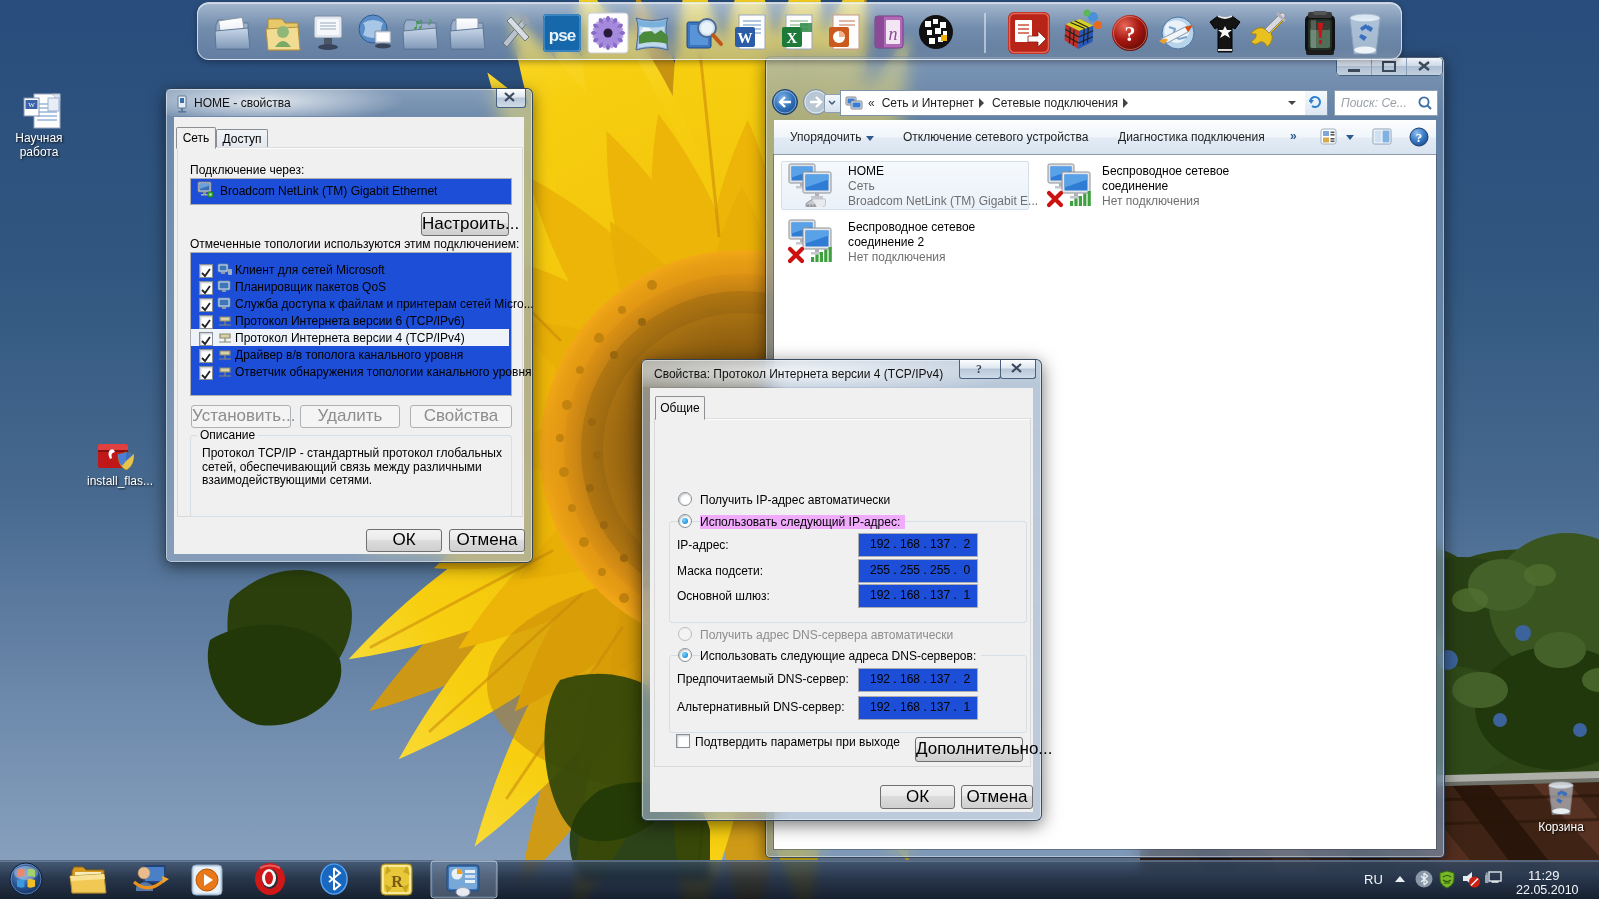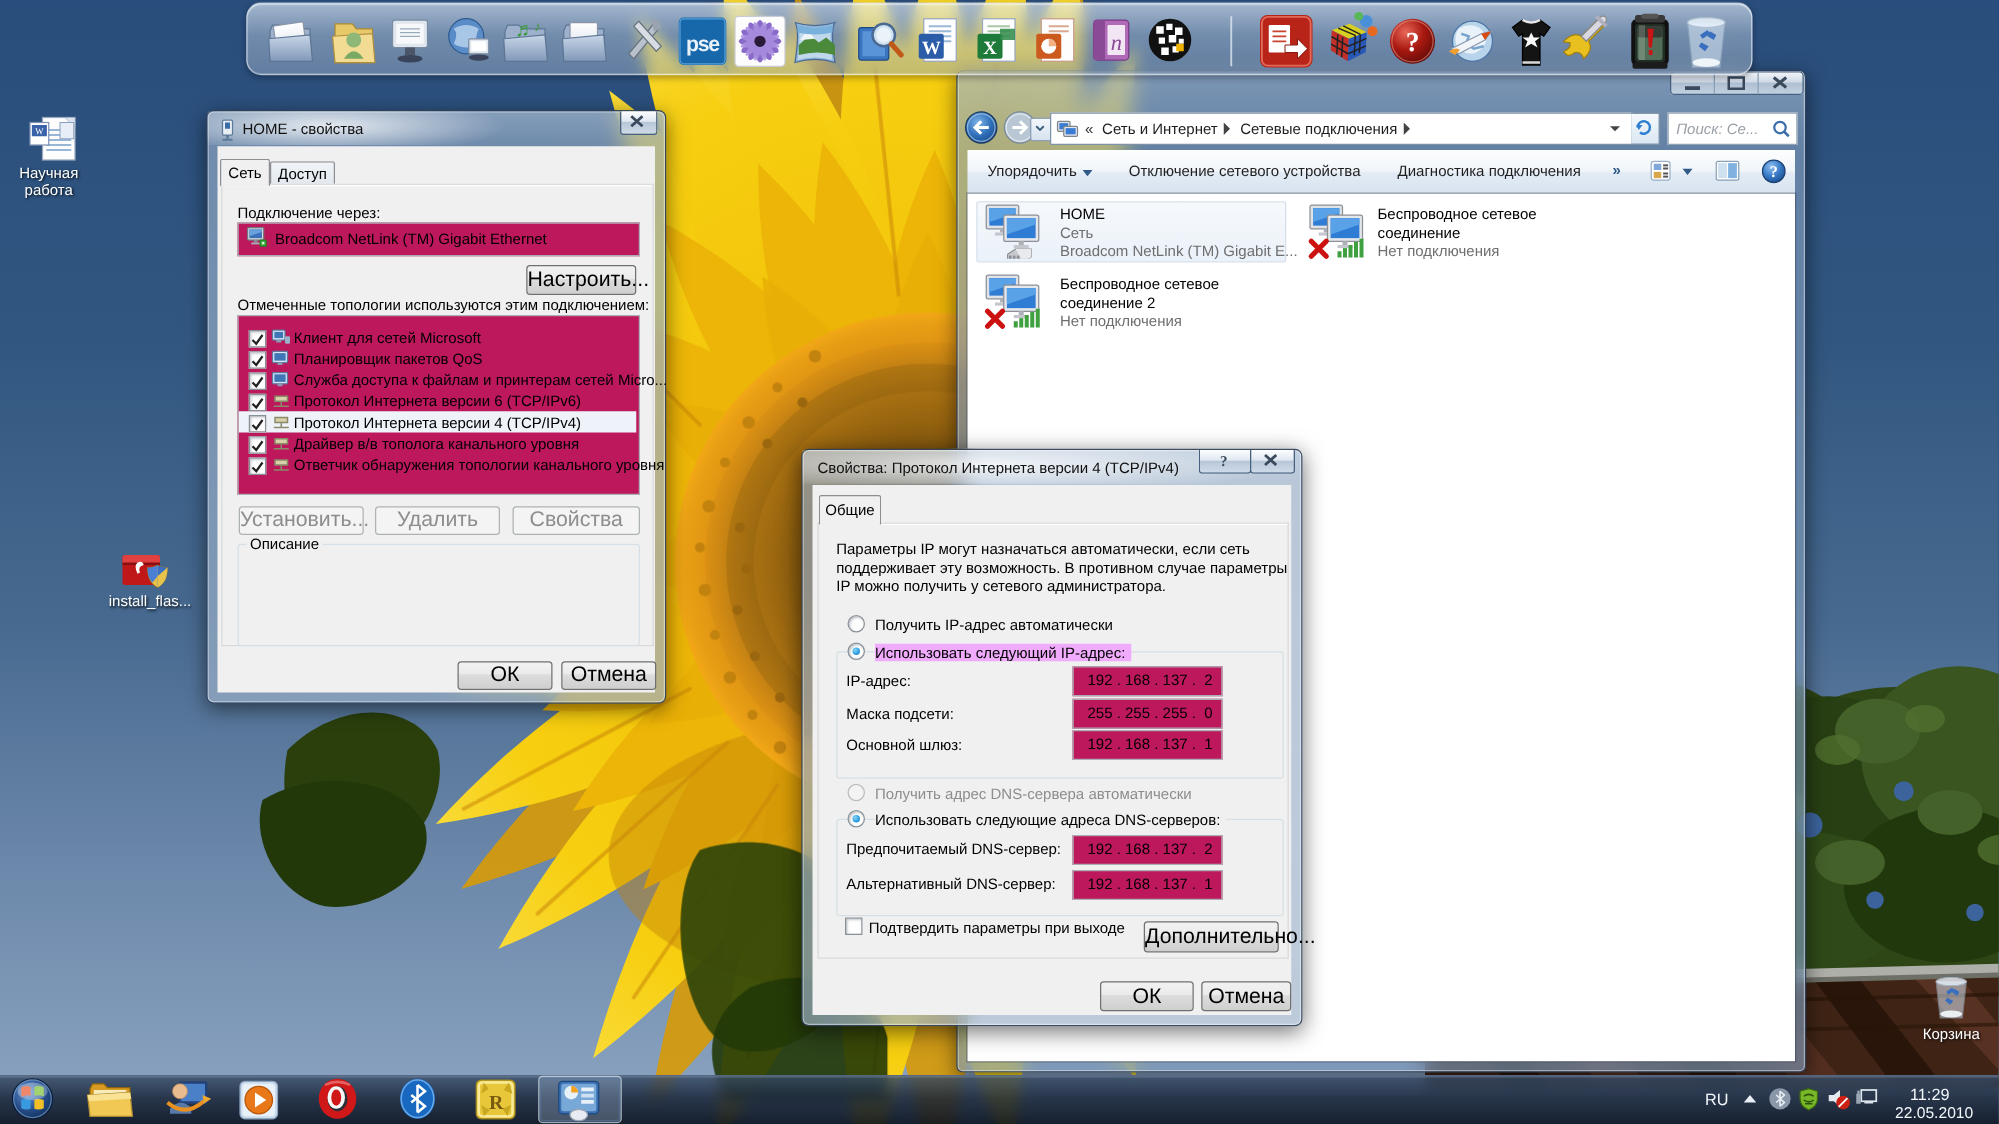--- a/index.html
+++ b/index.html
@@ -7,21 +7,21 @@
 .win{position:absolute;border-radius:6px;box-shadow:0 3px 14px rgba(0,0,0,.55);backdrop-filter:blur(9px);}
 .glass{background:linear-gradient(180deg,rgba(168,188,210,.72),rgba(148,170,196,.66) 26px,rgba(158,178,202,.68));}
 .tglow{position:absolute;left:0;top:0;height:27px;pointer-events:none;background:radial-gradient(ellipse 170px 30px at 105px 12px,rgba(255,255,255,.85),rgba(255,255,255,0) 72%);}
 .client{position:absolute;background:#f0f0f0;}
 .btn{position:absolute;border:1px solid #707070;border-radius:3px;background:linear-gradient(180deg,#f2f2f2,#ebebeb 45%,#dddddd 46%,#cfcfcf);font-size:17px;color:#000;text-align:center;}
 .btn.dis{border-color:#adb2b5;background:#f4f4f4;color:#8d8d8d;}
 .tabpage{position:absolute;border:1px solid #d9d9d9;border-top:1px solid #dcdcdc;background:#f0f0f0;box-shadow:inset 0 1px 0 #fdfdfd;}
 .tab{position:absolute;border:1px solid #8c8e94;border-bottom:none;border-radius:2px 2px 0 0;background:linear-gradient(180deg,#f2f7fb,#e6edf5);font-size:12px;text-align:center;}
 .tab.sel{background:#f0f0f0;border-color:#8c8e94;}
 .groupbox{position:absolute;border:1px solid #d5dfe5;border-radius:3px;}
-.tb{position:absolute;background:#be185d;border:1px solid #abadb3;font-size:12px;}
+.tb{position:absolute;background:#1d4ed8;border:1px solid #abadb3;font-size:12px;}
 .radio{position:absolute;width:12px;height:12px;border-radius:50%;background:#fff;border:1px solid #8a9097;box-shadow:inset 1px 1px 2px rgba(120,130,140,.5);}
 .radio.sel::after{content:"";position:absolute;left:2.5px;top:2.5px;width:6px;height:6px;border-radius:50%;background:radial-gradient(circle at 35% 35%,#7fd6f7,#2f9be0 60%,#1c6fae);}
 .radio.dis{border-color:#b9bcbf;box-shadow:none;background:#f3f3f3;}
 .chk{position:absolute;width:12px;height:12px;background:#fff;border:1px solid #8a9097;box-shadow:inset 1px 1px 2px rgba(120,130,140,.45);}
 .lbl{position:absolute;font-size:12px;color:#000;white-space:nowrap;}
 .dim{color:#8d8d8d;}
 .grey{color:#6f6f6f;}
 .ic{position:absolute;}
 .dtxt{position:absolute;color:#fff;font-size:12px;text-align:center;text-shadow:1px 1px 2px rgba(0,0,0,.9);white-space:nowrap;}
 </style></head>
@@ -553,38 +553,38 @@
         <path d="M2,11 h12 M8,11 v-4 M3,7 h10 v-4 h-10 Z" stroke="#8a8a6a" fill="#d8d0a8" stroke-width="1.2"></path>
       </svg>
   <svg class="ic" style="left:43px;top:248px" width="16" height="14">
         <path d="M2,11 h12 M8,11 v-4 M3,7 h10 v-4 h-10 Z" stroke="#8a8a6a" fill="#d8d0a8" stroke-width="1.2"></path>
       </svg>
   <div class="btn dis" style="left:17px;top:288px;width:98px;height:21px;line-height:20px;">Установить...</div>
   <div class="btn dis" style="left:126px;top:288px;width:98px;height:21px;line-height:20px;">Удалить</div>
   <div class="btn dis" style="left:236px;top:288px;width:100px;height:21px;line-height:20px;">Свойства</div>
   <div class="groupbox" style="left:16px;top:318px;width:320px;height:80px;"></div>
   <div class="lbl" style="left:23px;top:311px;background:#f0f0f0;padding:0 3px;">Описание</div>
+  <div class="lbl" style="left:28px;top:330px;line-height:13.5px;">Протокол TCP/IP - стандартный протокол глобальных<br>сетей, обеспечивающий связь между различными<br>взаимодействующими сетями.</div>
   <div class="btn" style="left:192px;top:412px;width:74px;height:21px;line-height:20px;">ОК</div>
   <div class="btn" style="left:275px;top:412px;width:74px;height:21px;line-height:20px;">Отмена</div>
  </div>
 </div>
 
 <div class="win glass" style="left:641px;top:359px;width:399px;height:460px;border:1px solid rgba(28,45,70,.8);box-shadow:inset 0 0 0 1px rgba(255,255,255,.45),0 4px 18px rgba(0,0,0,.55);">
  <div class="tglow" style="width:399px;background:radial-gradient(ellipse 330px 32px at 150px 12px,rgba(255,255,255,.8),rgba(255,255,255,0) 72%);"></div>
     <div class="lbl" style="left:12px;top:7px;color:#111">Свойства: Протокол Интернета версии 4 (TCP/IPv4)</div>
  <div class="abs" style="left:317px;top:0;width:40px;height:18px;background:linear-gradient(180deg,#fdfeff,#dfe7f0 45%,#b8c7d8 50%,#cfdbe8);border:1px solid #47617e;border-top:none;border-radius:0 0 3px 3px;"><svg width="38" height="16">
         <text x="19" y="13" text-anchor="middle" font-size="12" font-weight="bold" fill="#3a4a5c" font-family="Liberation Serif">?</text>
       </svg></div>
  <div class="abs" style="left:358px;top:0;width:34px;height:18px;background:linear-gradient(180deg,#fdfeff,#dfe7f0 45%,#b8c7d8 50%,#cfdbe8);border:1px solid #47617e;border-top:none;border-radius:0 0 3px 3px;"><svg width="32" height="16">
         <path d="M11,4 l9,8 M20,4 l-9,8" stroke="#3a4a5c" stroke-width="2.2"></path>
       </svg></div>
  <div class="client" style="left:8px;top:28px;width:383px;height:424px;">
   <div class="tab sel" style="left:5px;top:8px;width:48px;height:22px;line-height:22px;z-index:2;border-bottom:1px solid #f0f0f0;">Общие</div>
   <div class="tabpage" style="left:4px;top:30px;width:375px;height:347px;"></div>
-  <div class="lbl" style="left:19px;top:44px;line-height:15px;">Параметры IP могут назначаться автоматически, если сеть<br>поддерживает эту возможность. В противном случае параметры<br>IP можно получить у сетевого администратора.</div>
   <div class="radio" style="left:28px;top:104px;"></div>
   <div class="lbl" style="left:50px;top:105px;">Получить IP-адрес автоматически</div>
   <div class="groupbox" style="left:19px;top:133px;width:356px;height:100px;"></div>
   <div class="radio sel" style="left:28px;top:126px;"></div>
   <div class="lbl" style="left:50px;top:127px;background:#f0abfc;padding:0 5px 0 0;">Использовать следующий IP-адрес:</div>
   <div class="lbl" style="left:27px;top:150px;">IP-адрес:</div>
   <div class="tb" style="left:208px;top:145px;width:118px;height:22px;line-height:21px;"><span style="margin-left:11px">192 . 168 . 137 .&nbsp;&nbsp;2</span></div>
   <div class="lbl" style="left:27px;top:176px;">Маска подсети:</div>
   <div class="tb" style="left:208px;top:171px;width:118px;height:22px;line-height:21px;"><span style="margin-left:11px">255 . 255 . 255 .&nbsp;&nbsp;0</span></div>
   <div class="lbl" style="left:27px;top:201px;">Основной шлюз:</div>

